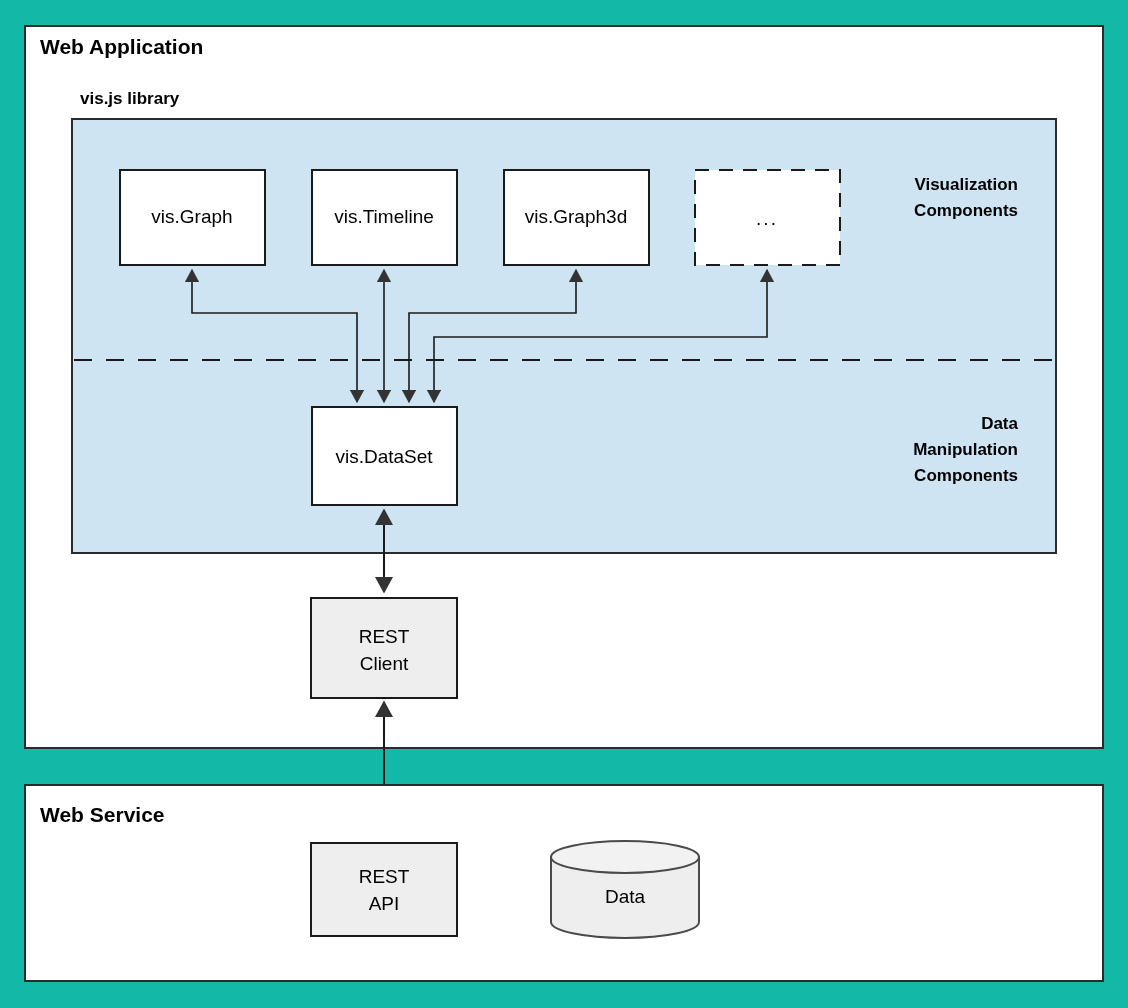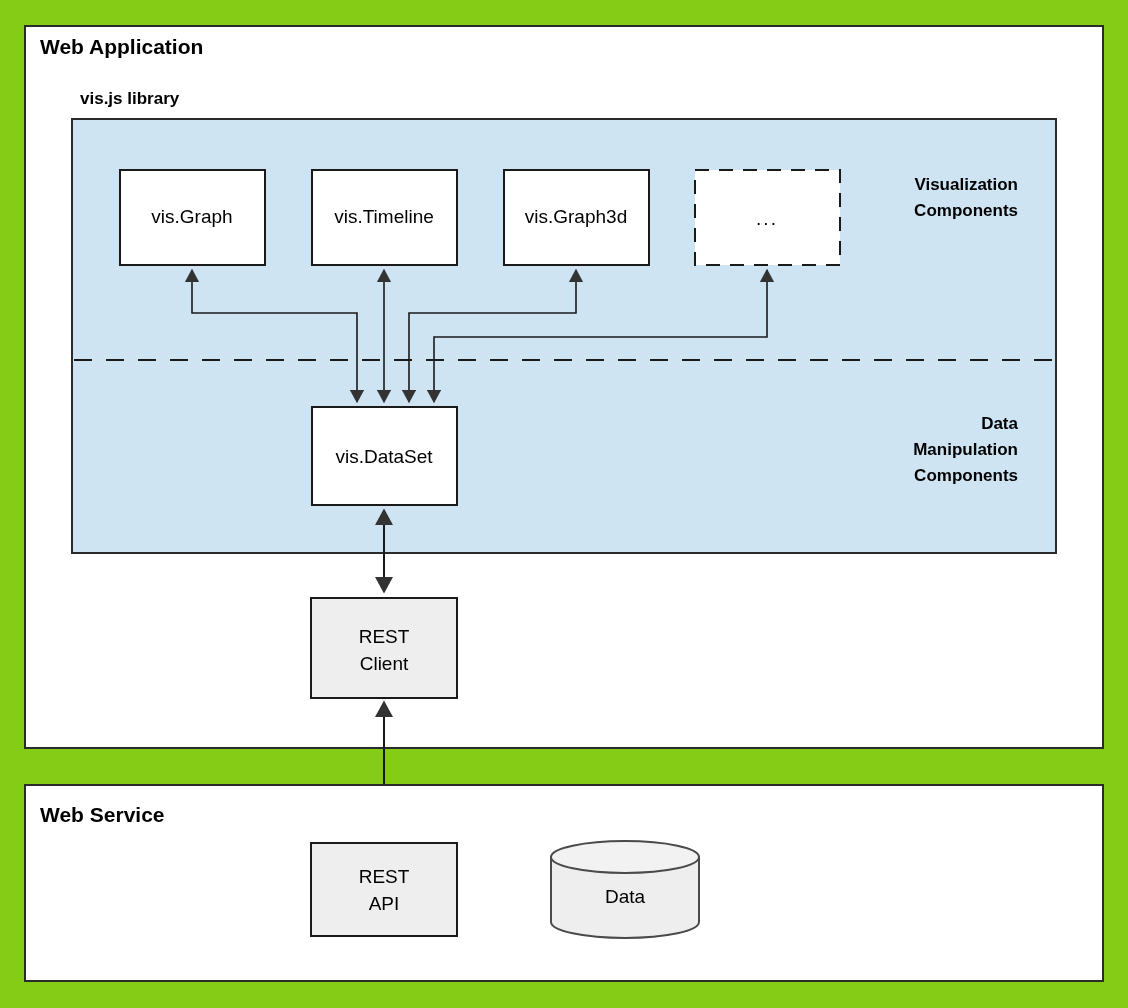--- a/index.html
+++ b/index.html
@@ -8,21 +8,21 @@
     padding: 0;
     background: #ffffff;
   }
   body {
     font-family: "Liberation Sans", sans-serif;
   }
   #stage {
     position: relative;
     width: 1128px;
     height: 1008px;
-    background: #84cc16;
+    background: #14b8a6;
     overflow: hidden;
   }
   #diagram-svg {
     position: absolute;
     left: 0;
     top: 0;
     width: 1128px;
     height: 1008px;
   }
   .frame-rect {

